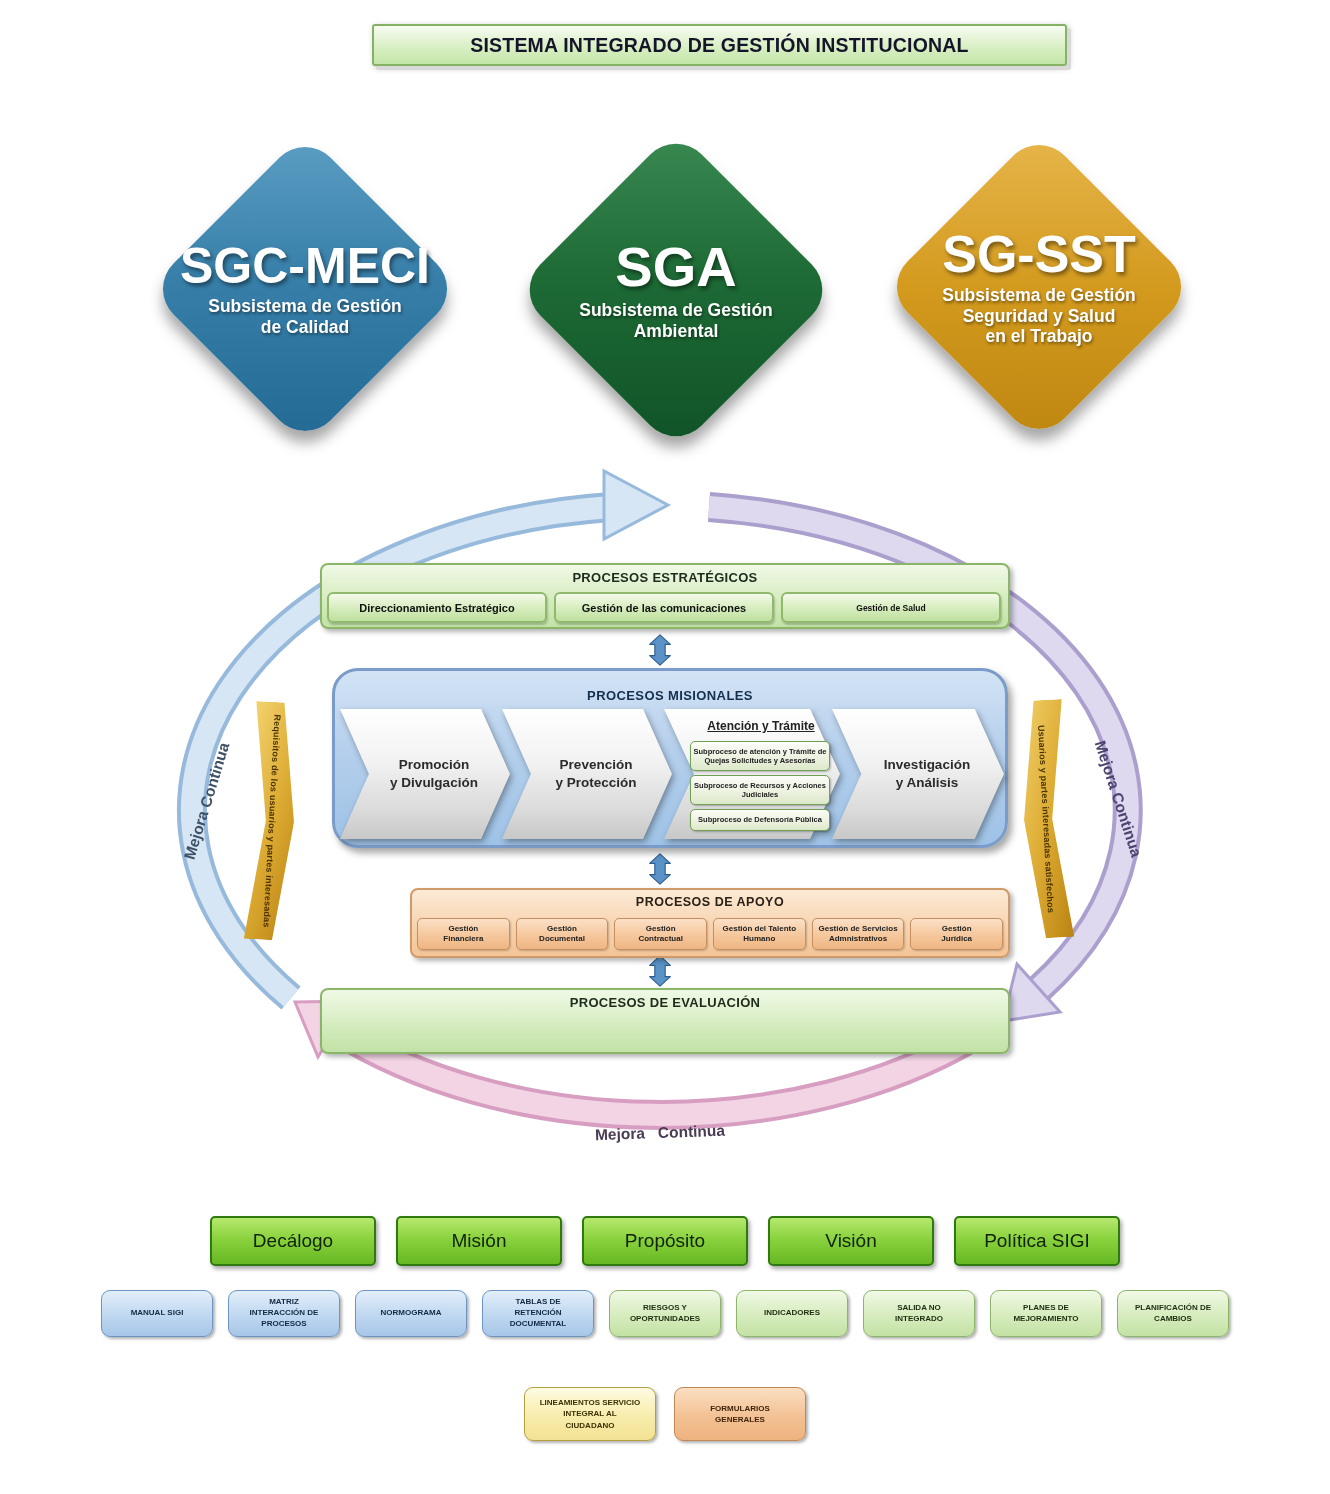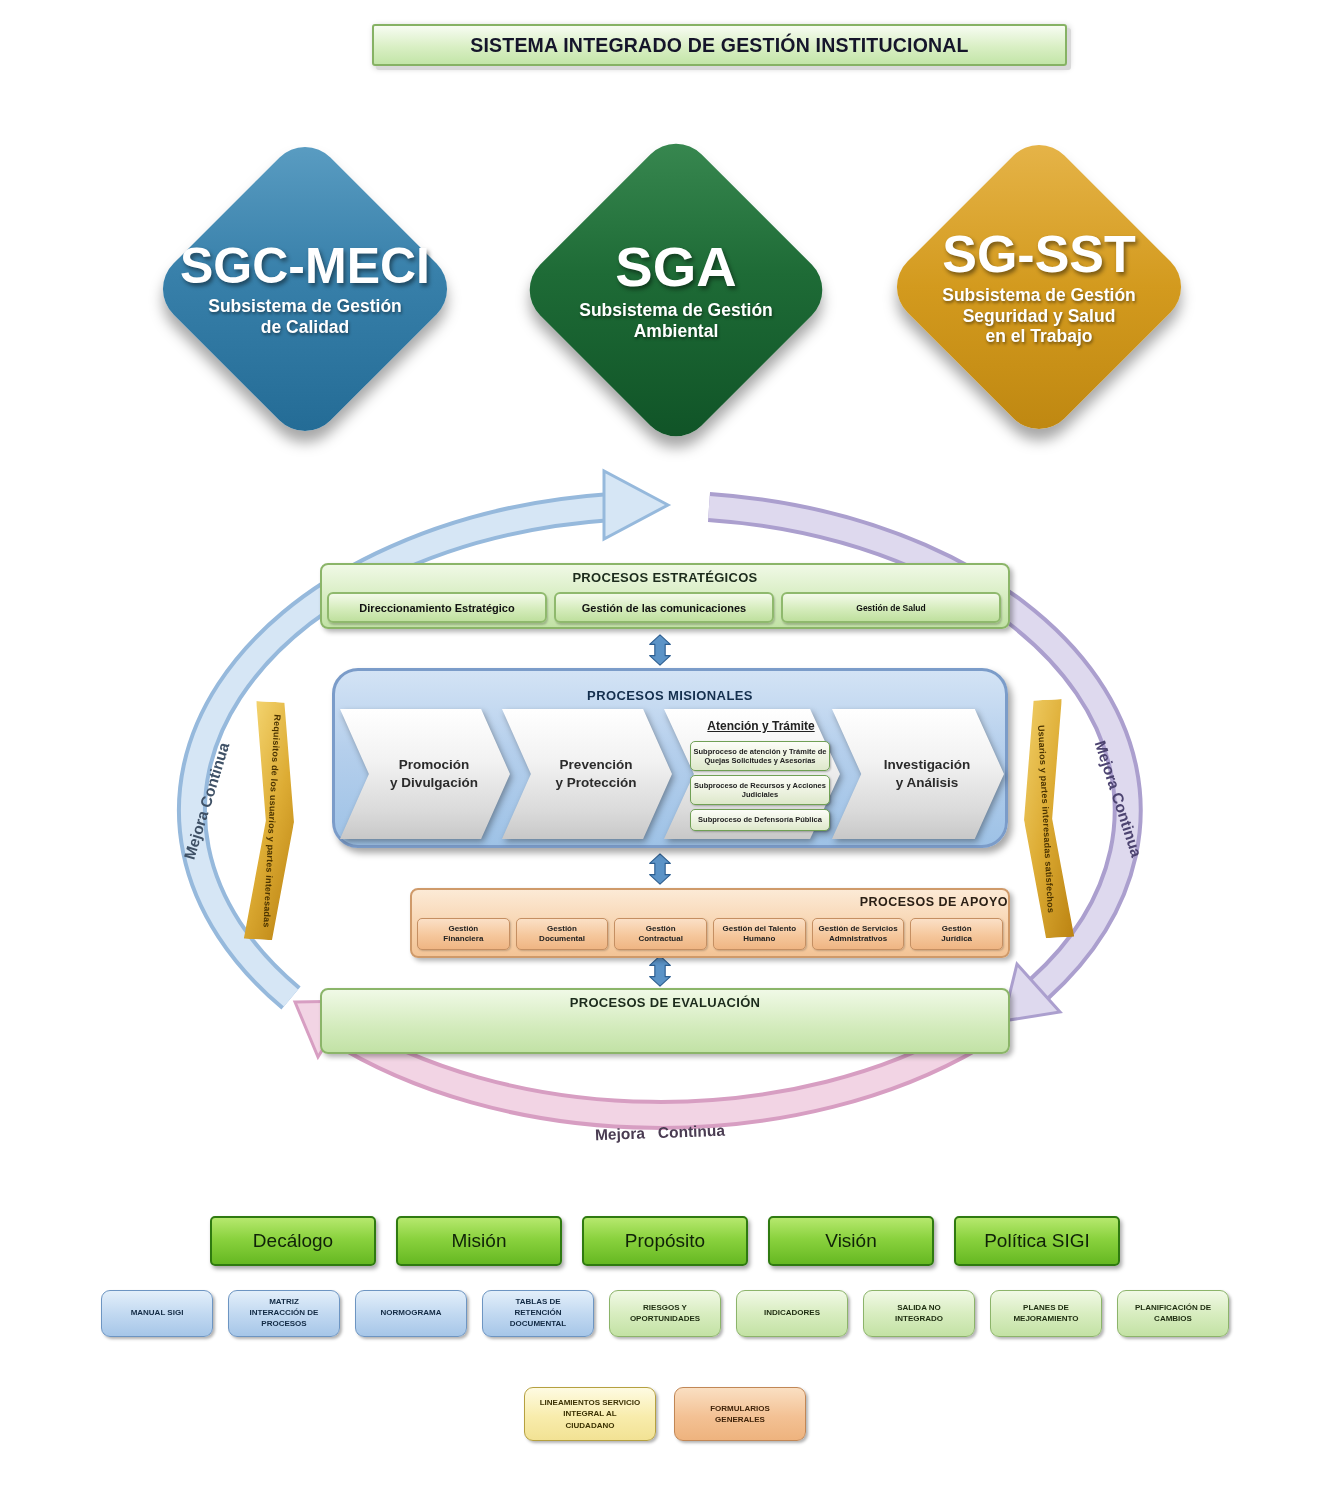--- a/index.html
+++ b/index.html
@@ -92,21 +92,21 @@
     background:linear-gradient(180deg,#fcfdf8 0%, #ebf1de 60%, #dde8ca 100%);
     border:1.5px solid #70a055; border-radius:5px;
     display:flex; align-items:center; justify-content:center; text-align:center;
     font-weight:bold; font-size:7.5px; color:#222; white-space:pre-line; line-height:1.25;
     box-shadow:1px 1px 2px rgba(0,0,0,.25); cursor:pointer; }
   .sp1 { top:32px; height:30px; } .sp2 { top:66px; height:30px; } .sp3 { top:100px; height:22px; }
 
   .panel.apo { left:410px; top:888px; width:600px; height:70px;
     background:linear-gradient(180deg,#fcead6 0%, #f7d2ac 60%, #f3c496 100%);
     border:2px solid #cf9a6a; box-shadow:3px 3px 5px rgba(0,0,0,.3); }
-  .panel.apo .ptitle { font-size:12.5px; padding-top:5px; color:#2b2016; letter-spacing:.5px;text-align:right; }
+  .panel.apo .ptitle { font-size:12.5px; padding-top:5px; color:#2b2016; letter-spacing:.5px; }
   .apo-row { left:5px; right:5px; top:28px; gap:6px; }
   .obox { flex:1; height:32px;
     background:linear-gradient(180deg,#fbe0c6 0%, #f5c79c 55%, #efb583 100%);
     border:1.5px solid #c58f62; border-radius:5px;
     display:flex; align-items:center; justify-content:center; text-align:center;
     font-weight:bold; font-size:8px; color:#222; white-space:pre-line; line-height:1.3;
     box-shadow:1px 1px 2px rgba(0,0,0,.2); cursor:pointer; }
 
   
   .btn-row { position:absolute; left:0; top:1216px; width:100%; display:flex;

